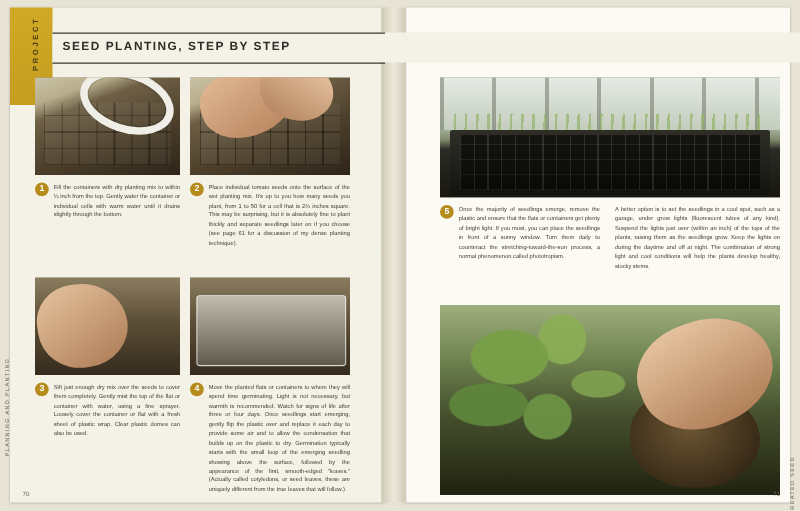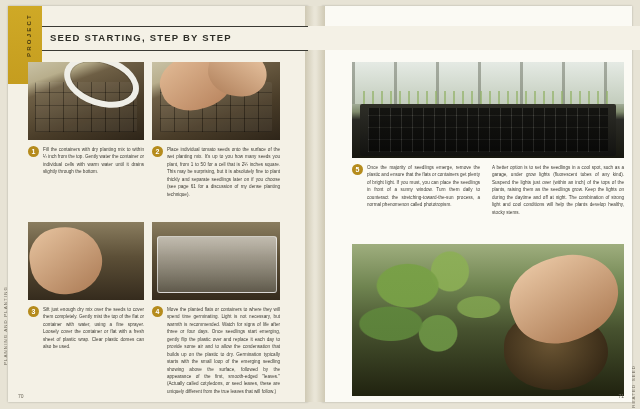--- a/index.html
+++ b/index.html
@@ -197,21 +197,21 @@
   <div class="right-page"></div>
   <div class="gutter"></div>
 
   <div class="tab">
     <div class="tab-label">PROJECT</div>
   </div>
 
   <div class="header-band"></div>
   <div class="header-rule-top"></div>
   <div class="header-rule-bottom"></div>
-  <div class="header-title">SEED STARTING, STEP BY STEP</div>
+  <div class="header-title">SEED PLANTING, STEP BY STEP</div>
 
   <div class="photo" id="p1">
     <div class="soil-tray"></div>
     <div class="hose"></div>
   </div>
   <div class="photo" id="p2">
     <div class="soil-tray"></div>
     <div class="hand h2a"></div>
     <div class="hand h2b"></div>
   </div>

